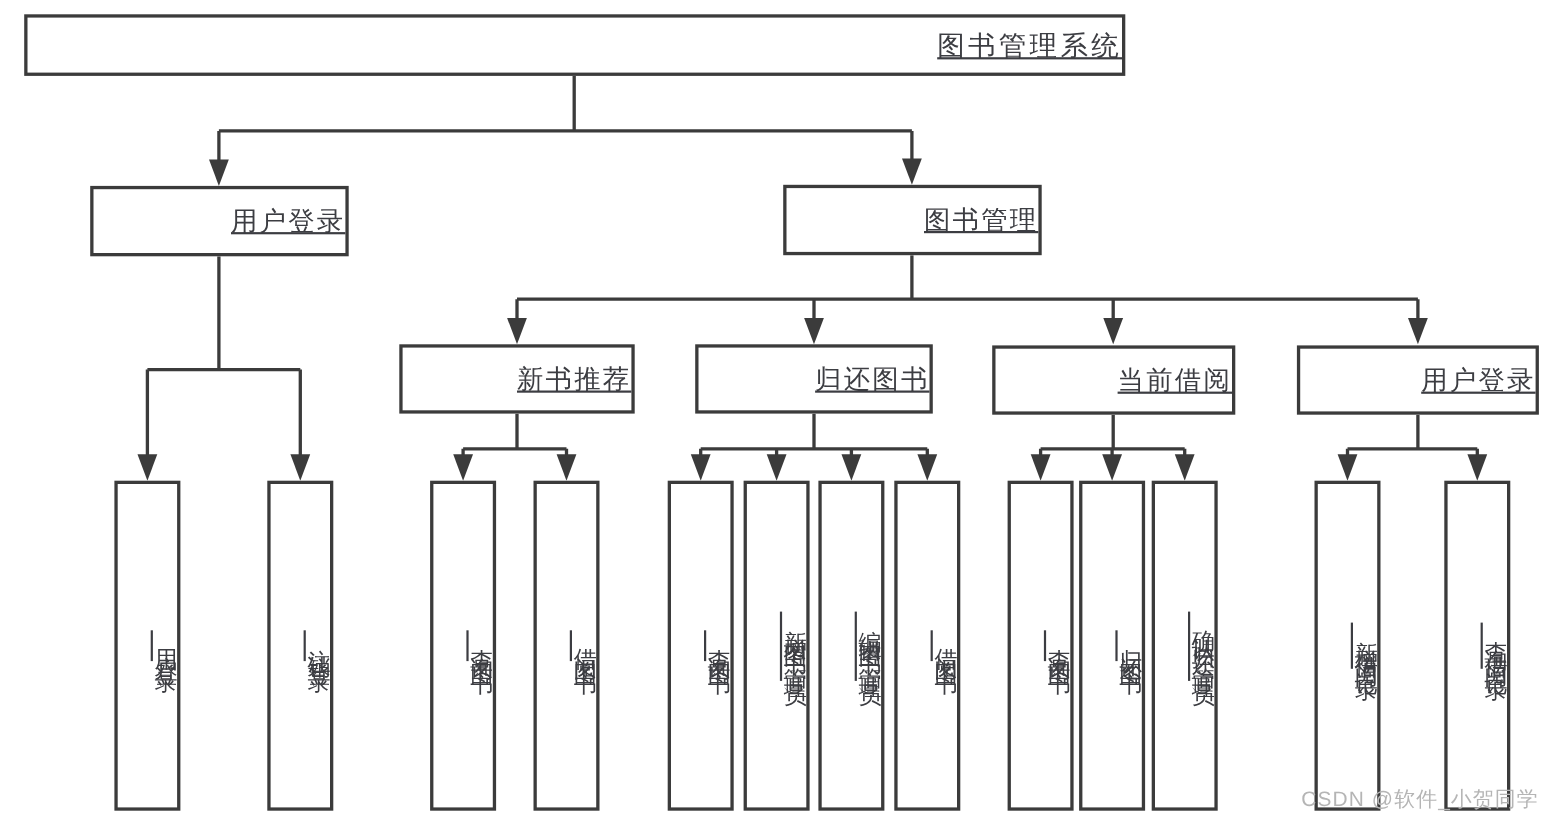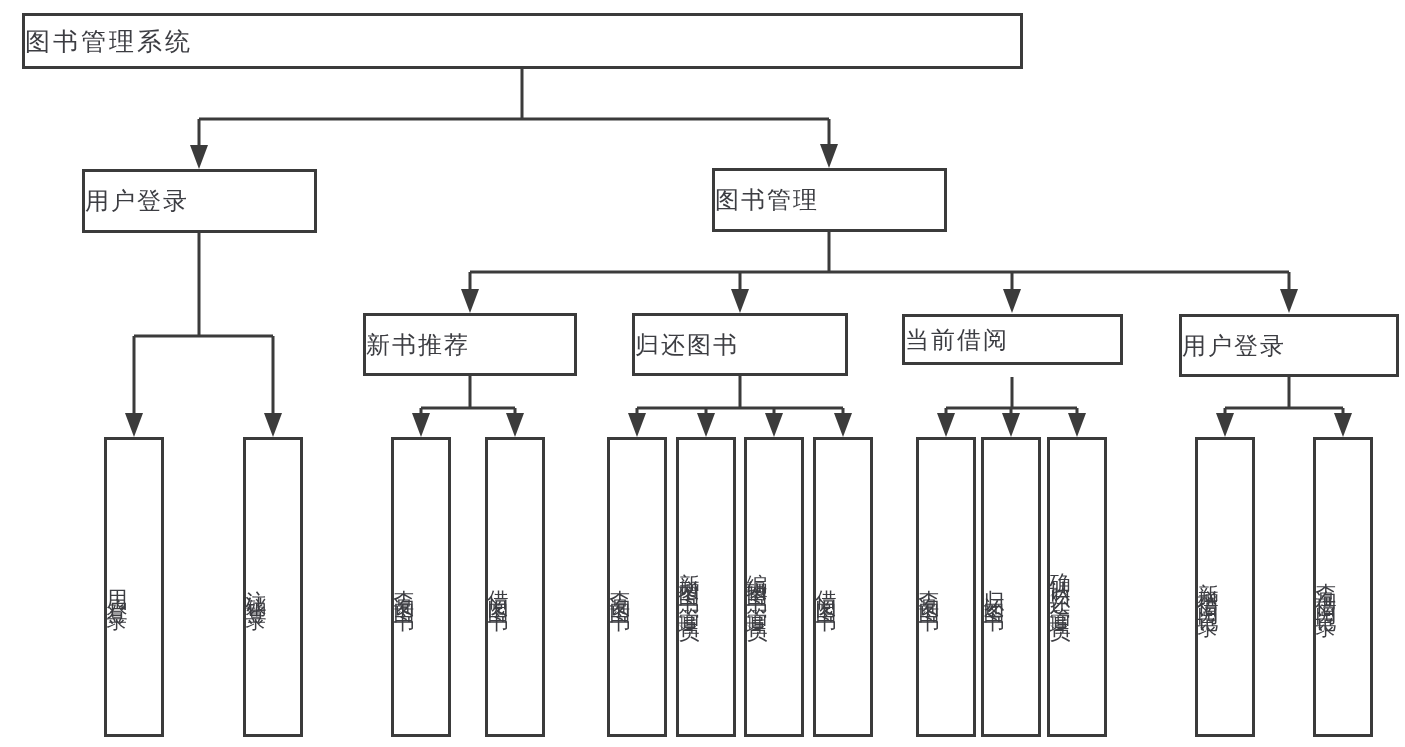--- a/index.html
+++ b/index.html
@@ -18,22 +18,23 @@
   }
   .connectors{position:absolute;left:0;top:0;z-index:1;}
   .connectors path{stroke:var(--line);stroke-width:3;fill:none;}
   .connectors polygon{fill:var(--line);stroke:none;}
   .box{
     position:absolute;
     box-sizing:border-box;
     border:3px solid var(--line);
     background:#fff;
     color:var(--text);
-    display:flex;align-items:center;justify-content:flex-start;
+    display:flex;align-items:center;justify-content:flex-end;
     z-index:2;
+    text-decoration:underline;
   }
   .hlabel{font-size:24px;letter-spacing:2px;white-space:nowrap;}
   .rootlabel{font-size:25px;letter-spacing:3px;}
   .vtext{
     writing-mode:vertical-rl;
     text-orientation:mixed;
     font-size:21px;
     letter-spacing:7px;
     line-height:1;
     white-space:nowrap;
@@ -92,21 +93,21 @@
   <div class="box" style="left:712px;top:168px;width:235px;height:64px;">
     <span class="hlabel">图书管理</span>
   </div>
 
   <div class="box" style="left:363px;top:313px;width:214px;height:63px;">
     <span class="hlabel">新书推荐</span>
   </div>
   <div class="box" style="left:632px;top:313px;width:216px;height:63px;">
     <span class="hlabel">归还图书</span>
   </div>
-  <div class="box" style="left:902px;top:314px;width:221px;height:51px;">
+  <div class="box" style="left:902px;top:314px;width:221px;height:63px;">
     <span class="hlabel">当前借阅</span>
   </div>
   <div class="box" style="left:1179px;top:314px;width:220px;height:63px;">
     <span class="hlabel">用户登录</span>
   </div>
 
   <div class="box" style="left:104px;top:437px;width:60px;height:300px;">
     <span class="vtext">用户登录</span>
   </div>
   <div class="box" style="left:243px;top:437px;width:60px;height:300px;">
@@ -143,14 +144,15 @@
     <span class="vtext">确认归还（管理员）</span>
   </div>
 
   <div class="box" style="left:1195px;top:437px;width:60px;height:300px;">
     <span class="vtext">新增借阅记录</span>
   </div>
   <div class="box" style="left:1313px;top:437px;width:60px;height:300px;">
     <span class="vtext">查询借阅记录</span>
   </div>
 
+  <div class="watermark">CSDN @软件_小贺同学</div>
 
 </div>
 
 </body></html>

